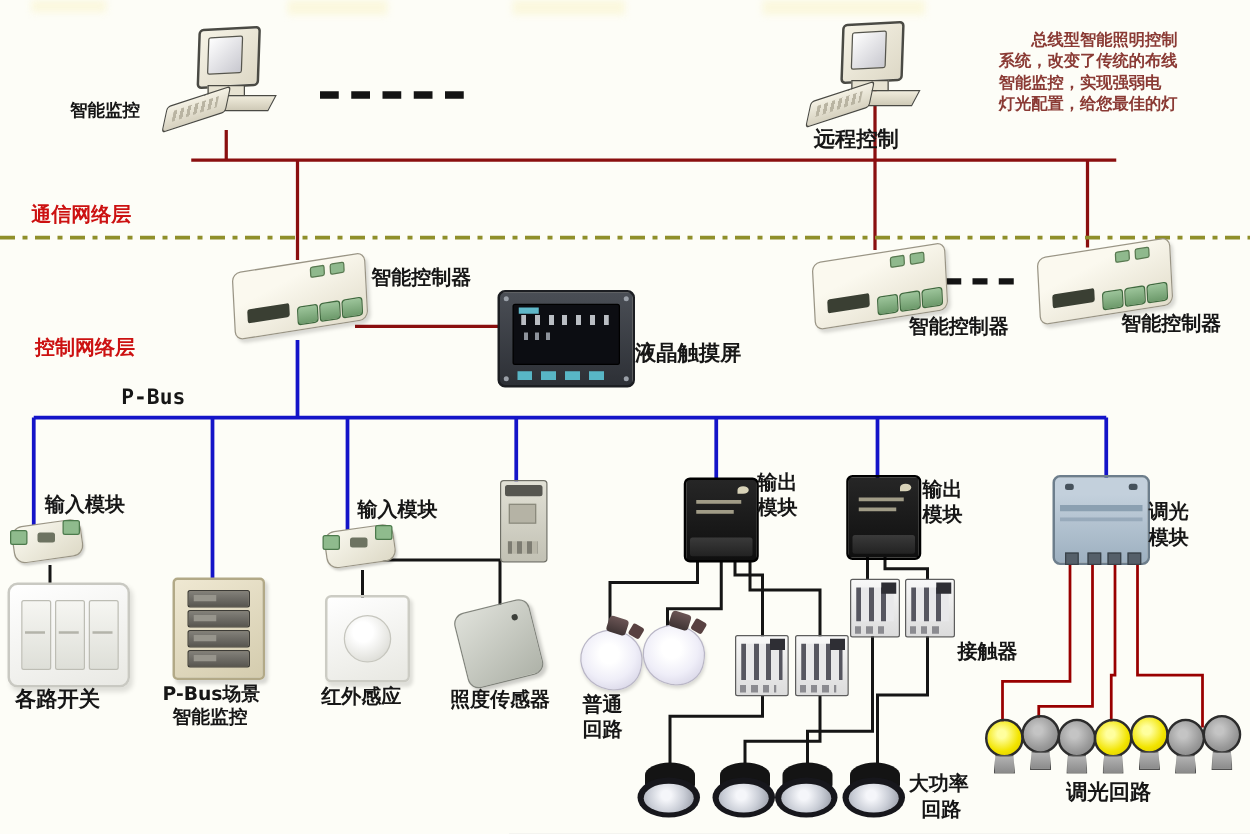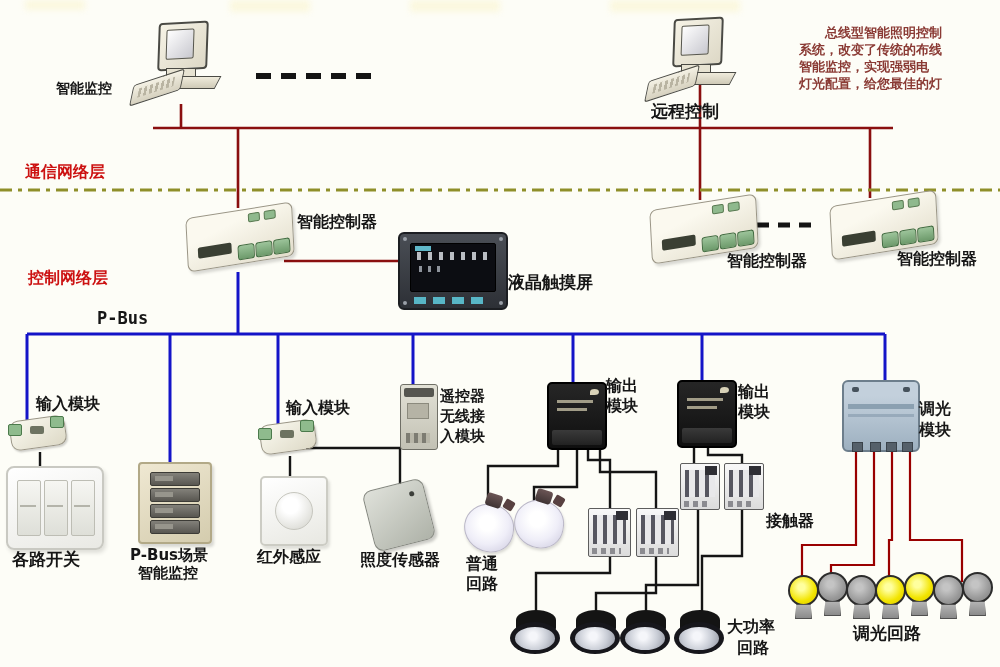--- a/index.html
+++ b/index.html
@@ -300,25 +300,20 @@
       <div class="g g1"></div>
       <div class="g g2"></div>
       <div class="d"></div>
   </div>
 
   <div class="dev wam" style="left:400px;top:384px">
     <div class="top"></div>
       <div class="mid"></div>
       <div class="low"></div>
   </div>
-  <div class="lbl" style="left:440px;top:386px;font-size:15px;line-height:20px">
-    <div>遥控器</div>
-    <div>无线接</div>
-    <div>入模块</div>
-  </div>
 
   <div class="dev om" style="left:547px;top:382px">
     <div class="logo"></div>
       <div class="tx"></div>
       <div class="tx tx2"></div>
       <div class="band"></div>
   </div>
   <div class="lbl" style="left:606px;top:376px;font-size:16px;line-height:20px">
     <div>输出</div>
     <div>模块</div>

